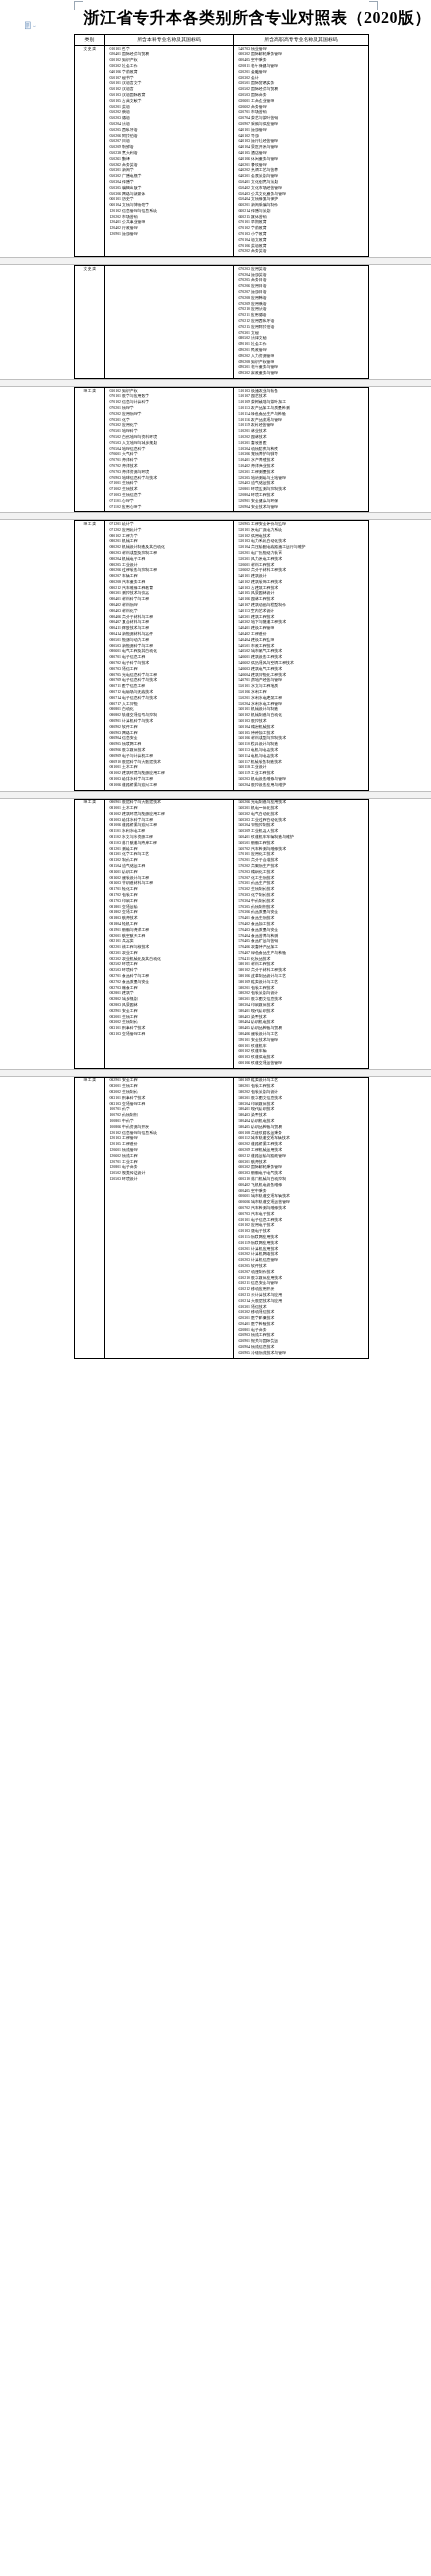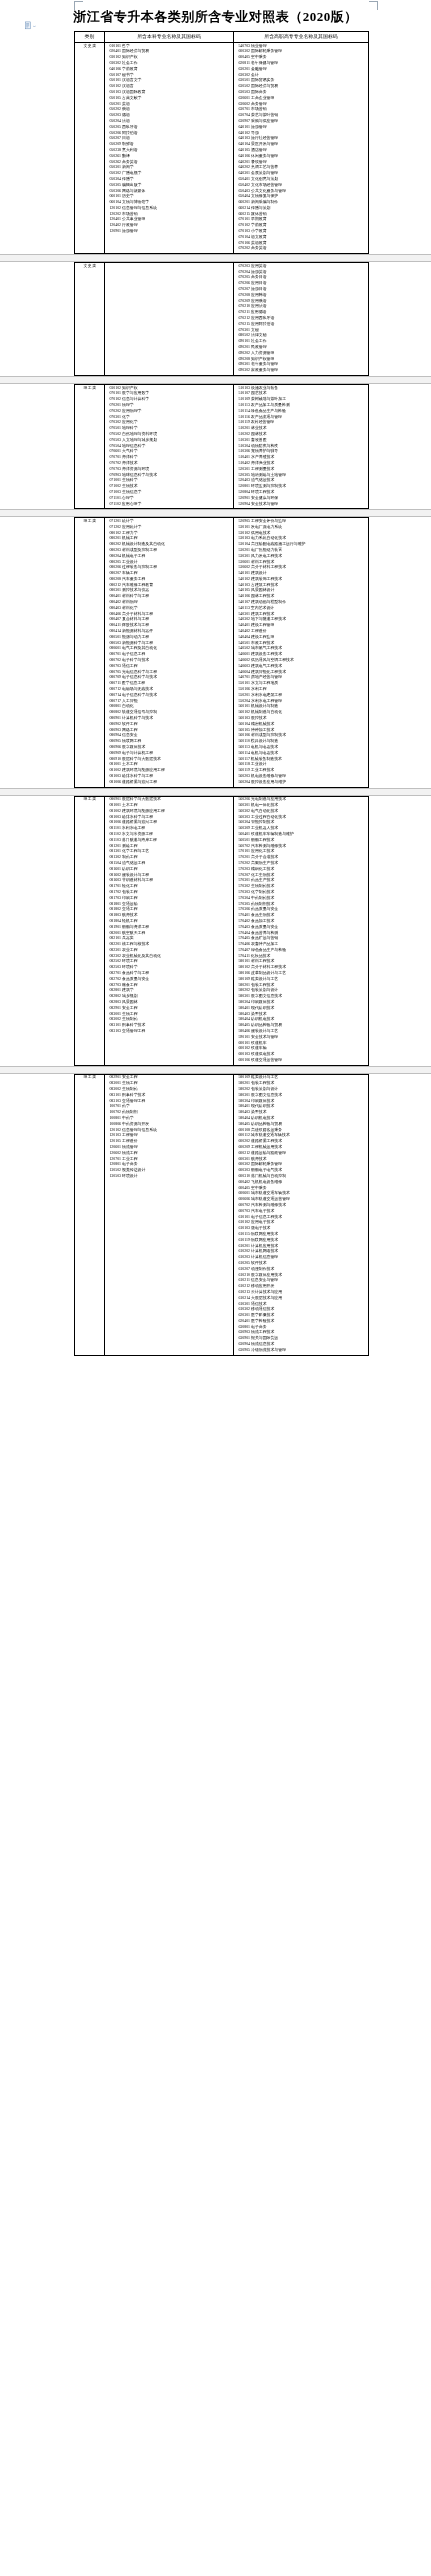--- a/index.html
+++ b/index.html
@@ -34,22 +34,22 @@
     top: 19.4px;
     width: 10.8px;
     height: 13px;
     display: flex;
     align-items: center;
     gap: 1.6px;
   }
   .doc-icon svg { display:block; }
 
   .doc-title {
-    text-align: center;
-    font-size: 13px;
+    text-align: right;
+    font-size: 16px;
     font-weight: bold;
     letter-spacing: 0.5px;
     padding: 7.5px 0 5.4px 0;
     font-family: "Liberation Serif", "DejaVu Serif", serif;
   }
 
   table.maj {
     border-collapse: collapse;
     table-layout: fixed;
     width: 294px;

